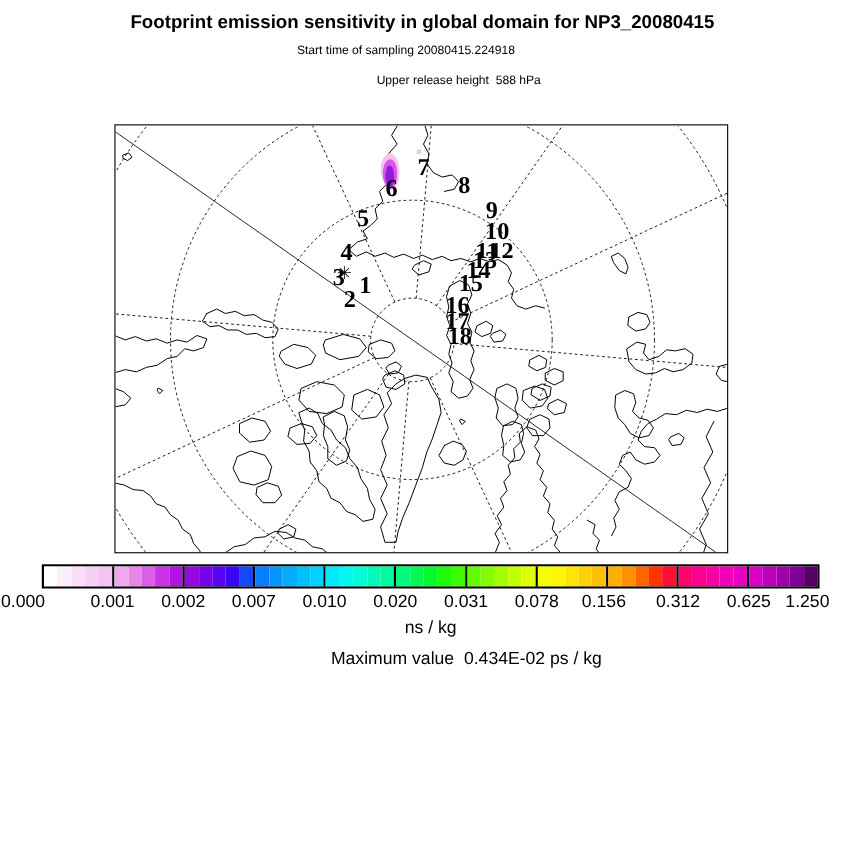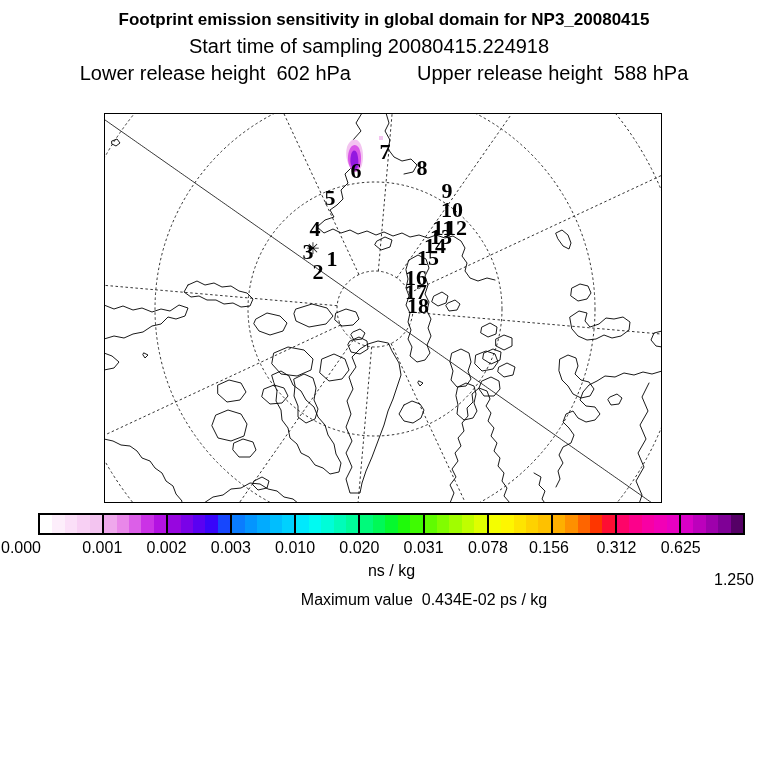--- a/index.html
+++ b/index.html
@@ -1,20 +1,20 @@
 <!DOCTYPE html>
 <html><head>
 <meta charset="utf-8">
 <style>
   html,body{margin:0;padding:0;background:#fff;}
   .figure{position:relative;width:768px;height:768px;background:#fff;
           font-family:"Liberation Sans",sans-serif;color:#000;overflow:hidden;}
   .hdr{position:absolute;top:6px;left:0;width:768px;text-align:center;}
   .hdr .t{font-size:17px;font-weight:bold;line-height:27px;white-space:pre;}
-  .hline{display:flex;justify-content:center;font-size:20px;line-height:27px;white-space:pre;}
+  .hline{display:flex;justify-content:center;font-size:11px;line-height:27px;white-space:pre;}
   .hline .seg{white-space:pre;}
   .gap2{width:30px;} .gap3{width:66px;}
   .map-wrap{position:absolute;left:104px;top:113px;width:558px;height:390px;
             border:1px solid #000;box-sizing:border-box;background:#fff;}
   .map-wrap svg{display:block;}
   #colorbar{position:absolute;left:38px;top:513px;width:707px;height:22px;
             border:2px solid #000;box-sizing:border-box;display:flex;}
   .cb-seg{flex:1 1 0;display:flex;border-left:2px solid #000;}
   .cb-seg:first-child{border-left:none;}
   .cb-cell{flex:1 1 0;}
@@ -31,21 +31,20 @@
 
 <div class="figure">
 
   <div class="hdr">
     <div class="t">Footprint emission sensitivity in global domain for NP3_20080415</div>
     <div class="hline">
       <span class="seg">Start time of sampling 20080415.224918</span>
       <span class="gap2"></span>
     </div>
     <div class="hline">
-      <span class="seg">Lower release height  602 hPa</span>
       <span class="gap3"></span>
       <span class="seg">Upper release height  588 hPa</span>
     </div>
   </div>
 
   <div class="map-wrap">
     <svg id="mapsvg" width="556" height="388" viewBox="1 1 556 388">
       <defs>
           <clipPath id="mclip">
             <rect x="1" y="1" width="556" height="388"></rect>
@@ -249,25 +248,25 @@
         <div class="cb-cell" style="background: rgb(188, 0, 188);"></div>
         <div class="cb-cell" style="background: rgb(158, 0, 172);"></div>
         <div class="cb-cell" style="background: rgb(127, 0, 150);"></div>
         <div class="cb-cell" style="background: rgb(85, 0, 102);"></div>
       </div>
     </div>
   <div id="ticks">
       <span class="tick" style="left: 21px;">0.000</span>
       <span class="tick" style="left: 102.273px; text-align: center;">0.001</span>
       <span class="tick" style="left: 166.545px;">0.002</span>
-      <span class="tick" style="left: 230.818px;">0.003</span>
+      <span class="tick" style="left: 230.818px;">0.007</span>
       <span class="tick" style="left: 295.091px;">0.010</span>
       <span class="tick" style="left: 359.364px;">0.020</span>
       <span class="tick" style="left: 423.636px;">0.031</span>
       <span class="tick" style="left: 487.909px;">0.078</span>
       <span class="tick" style="left: 549px;">0.156</span>
       <span class="tick" style="left: 616.455px;">0.312</span>
       <span class="tick" style="left: 680.727px;">0.625</span>
-      <span class="tick" style="left: 734px; margin-top: 32px;">1.250</span>
+      <span class="tick" style="left: 734px;">1.250</span>
     </div>
   <div class="units">ns / kg</div>
   <div class="maxval">Maximum value  0.434E-02 ps / kg</div>
 </div>
 
 </body></html>

